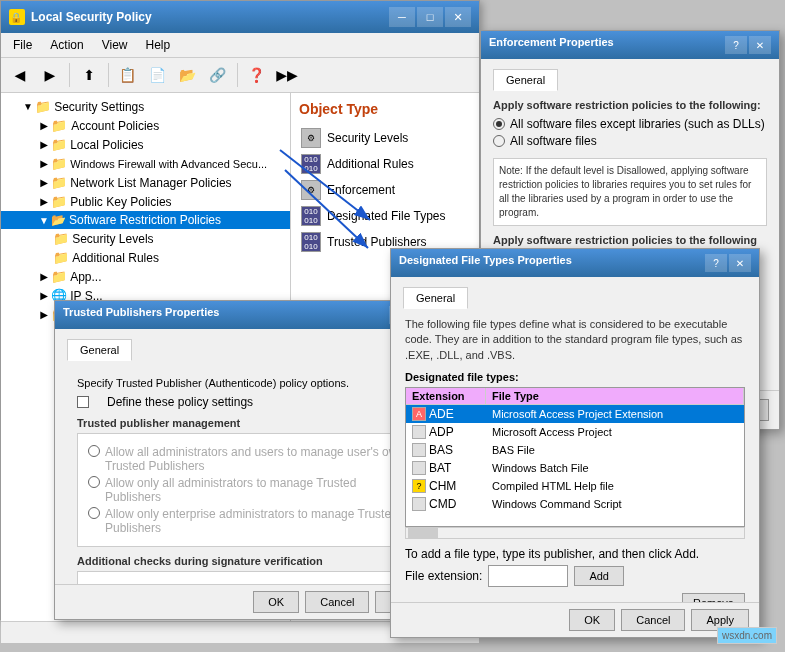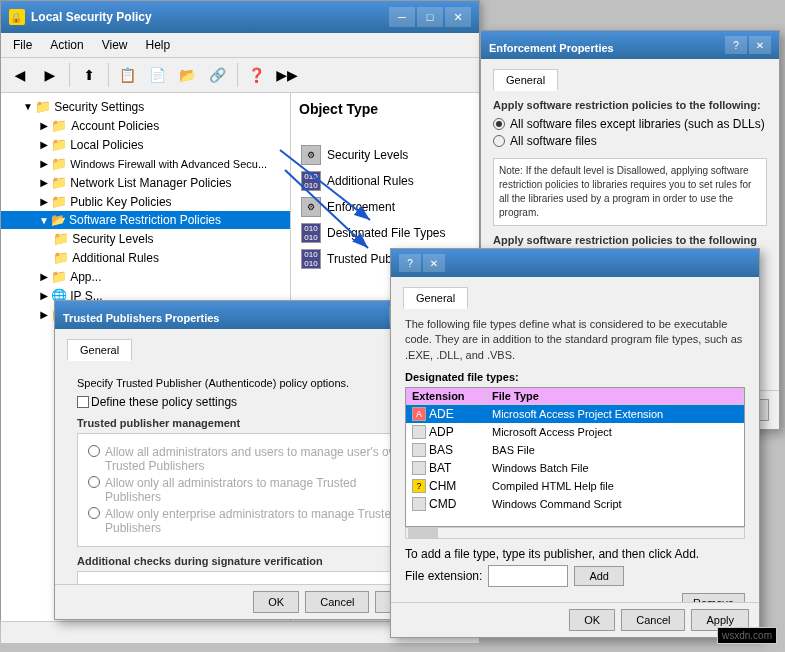--- a/index.html
+++ b/index.html
@@ -45,21 +45,21 @@
     
     .tree-panel { width: 290px; background: white; border-right: 1px solid #ccc; overflow-y: auto; padding: 4px 0; }
     .tree-item { display: flex; align-items: center; padding: 2px 4px; cursor: pointer; white-space: nowrap; }
     .tree-item.selected { background: #0078d7; color: white; }
     .tree-item .indent { display: inline-block; width: 16px; flex-shrink: 0; }
     .tree-item .expand-icon { width: 14px; height: 14px; display: flex; align-items: center; justify-content: center; flex-shrink: 0; font-size: 10px; }
     .folder-yellow { color: #ffc000; font-size: 13px; }
 
     
     .right-panel { flex: 1; background: white; padding: 8px; overflow-y: auto; }
-    .object-type-header { font-size: 14px; font-weight: bold; margin-bottom: 25px; color: #000000; }
+    .object-type-header { font-size: 14px; font-weight: bold; margin-bottom: 8px; color: #c2410c; }
     .object-type-item { display: flex; align-items: center; padding: 3px 2px; cursor: pointer; }
     .ot-icon { width: 20px; height: 20px; margin-right: 6px; background: #ffd700; border: 1px solid #999; display: flex; align-items: center; justify-content: center; font-size: 9px; flex-shrink: 0; }
     .ot-icon.gear { background: #c0c0c0; }
 
     
     .status-bar { height: 22px; background: #f0f0f0; border-top: 1px solid #ccc; display: flex; align-items: center; padding: 0 8px; color: #666; }
 
     
     .enf-dialog {
       position: absolute;
@@ -68,21 +68,21 @@
       height: 400px;
       background: #f0f0f0;
       border: 1px solid #999;
       box-shadow: 4px 4px 10px rgba(0,0,0,0.3);
     }
     .dialog-title-bar {
       background: linear-gradient(to bottom, #4a90d9, #2e6da4);
       color: white;
       padding: 5px 8px;
       display: flex;
-      align-items: flex-end;
+      align-items: flex-start;
       justify-content: space-between;
       height: 28px;
     }
     .dialog-title { font-size: 11px; font-weight: 600; }
     .dialog-controls { display: flex; gap: 2px; }
     .dlg-btn { width: 22px; height: 18px; background: rgba(255,255,255,0.2); border: none; color: white; font-size: 10px; cursor: pointer; display: flex; align-items: center; justify-content: center; }
 
     .dialog-body { padding: 10px 12px; height: calc(100% - 28px); overflow-y: auto; }
     .tab-bar { display: flex; margin-bottom: 8px; }
     .tab { padding: 4px 12px; background: #e0e0e0; border: 1px solid #ccc; cursor: pointer; font-size: 11px; }
@@ -137,21 +137,21 @@
     .add-area { margin-top: 8px; font-size: 11px; }
     .ext-input-row { display: flex; align-items: center; gap: 6px; margin-top: 4px; }
     .ext-input { width: 80px; height: 22px; border: 1px solid #999; padding: 0 4px; font-size: 11px; }
     .add-btn { padding: 3px 14px; background: #e0e0e0; border: 1px solid #999; cursor: pointer; font-size: 11px; }
 
     .remove-row { display: flex; justify-content: flex-end; margin-top: 6px; }
     .remove-btn { padding: 3px 10px; background: #e0e0e0; border: 1px solid #999; cursor: pointer; font-size: 11px; }
 
     
     .trusted-inner { padding: 8px 10px; }
-    .checkbox-row { display: flex; align-items: center; gap: 2px; margin: 4px 0; font-size: 11px; }
+    .checkbox-row { display: flex; align-items: center; gap: 18px; margin: 4px 0; font-size: 11px; }
     .chk-box { width: 12px; height: 12px; border: 1px solid #666; background: white; flex-shrink: 0; }
     .sub-section-label { font-size: 11px; font-weight: 600; margin: 8px 0 4px 0; color: #333; }
     .radio-sub { display: flex; align-items: flex-start; gap: 5px; margin: 3px 0; font-size: 11px; }
     .sub-box { background: white; border: 1px solid #ccc; padding: 8px 10px; margin-bottom: 6px; }
     .disabled-text { color: #aaa; }
     .sig-box { background: white; border: 1px solid #ccc; padding: 6px 10px; }
 
     
     .blue-arrows {
       position: absolute;
@@ -419,20 +419,21 @@
   </div>
   <div style="position:absolute;bottom:0;left:0;right:0;padding:6px 10px;background:#f0f0f0;display:flex;justify-content:flex-end;gap:6px;border-top:1px solid #ccc;">
     <button class="foot-btn">OK</button>
     <button class="foot-btn">Cancel</button>
     <button class="foot-btn">Apply</button>
   </div>
 </div>
 
 <div class="desig-dialog">
   <div class="dialog-title-bar">
+    <span class="dialog-title">Designated File Types Properties</span>
     <div class="dialog-controls">
       <button class="dlg-btn">?</button>
       <button class="dlg-btn close">✕</button>
     </div>
   </div>
   <div class="dialog-body" style="height:calc(100% - 62px); overflow-y:auto;">
     <div class="tab-bar">
       <div class="tab active">General</div>
     </div>
     <div style="padding: 0 2px;">
@@ -504,13 +505,13 @@
       </div>
     </div>
   </div>
   <div style="position:absolute;bottom:0;left:0;right:0;padding:6px 10px;background:#f0f0f0;display:flex;justify-content:flex-end;gap:6px;border-top:1px solid #ccc;">
     <button class="foot-btn">OK</button>
     <button class="foot-btn">Cancel</button>
     <button class="foot-btn">Apply</button>
   </div>
 </div>
 
-<div style="position:absolute; bottom:8px; right:8px; font-size:10px; color:#666; background:#000000; padding:2px 4px; border:1px solid #ccc;">wsxdn.com</div>
+<div style="position:absolute; bottom:8px; right:8px; font-size:10px; color:#666; background:#7dd3fc; padding:2px 4px; border:1px solid #ccc;">wsxdn.com</div>
 
 </body></html>

